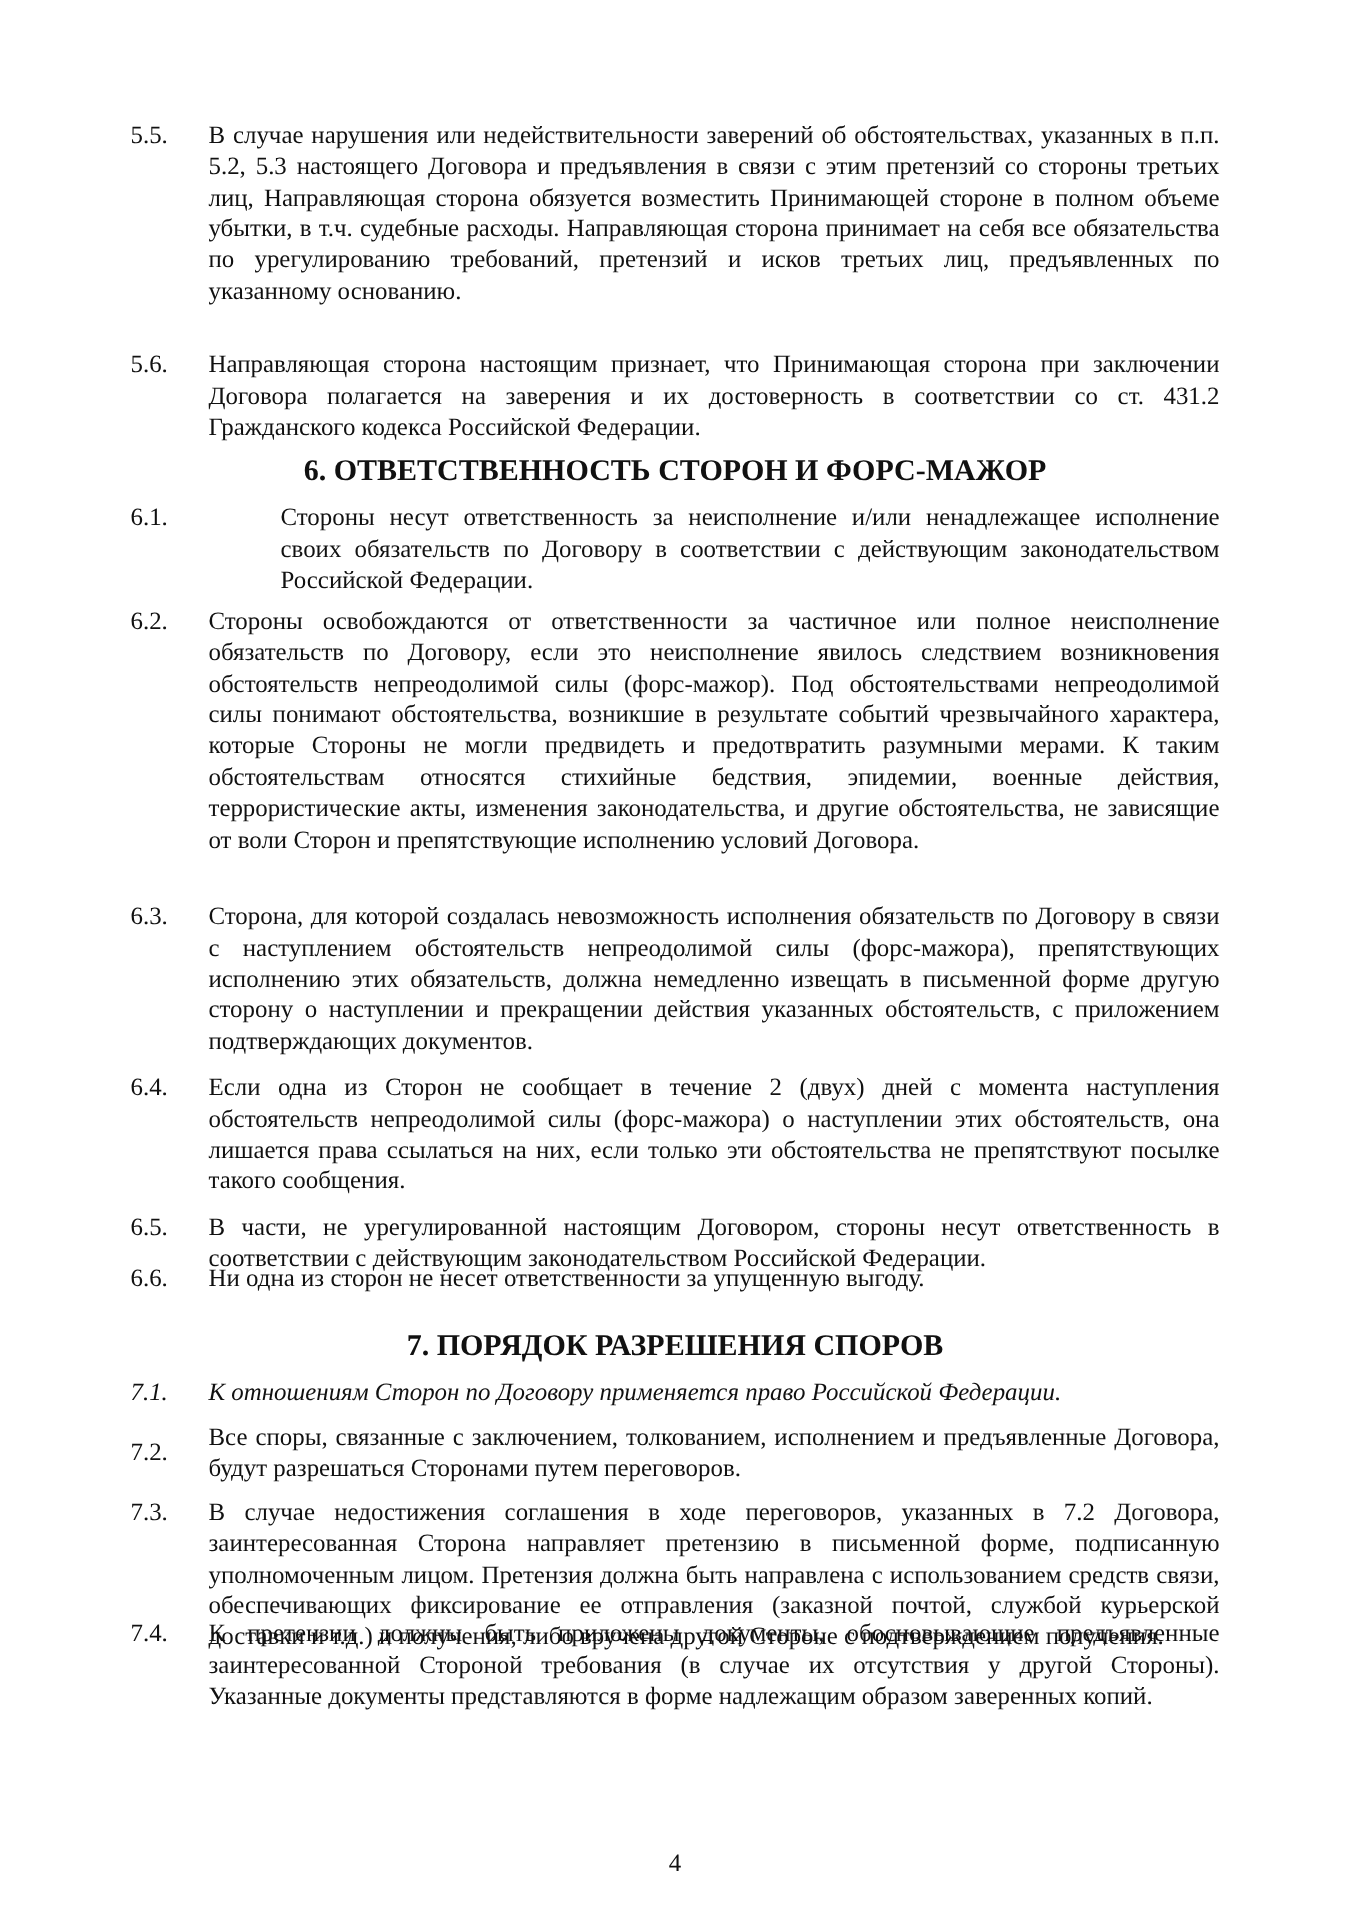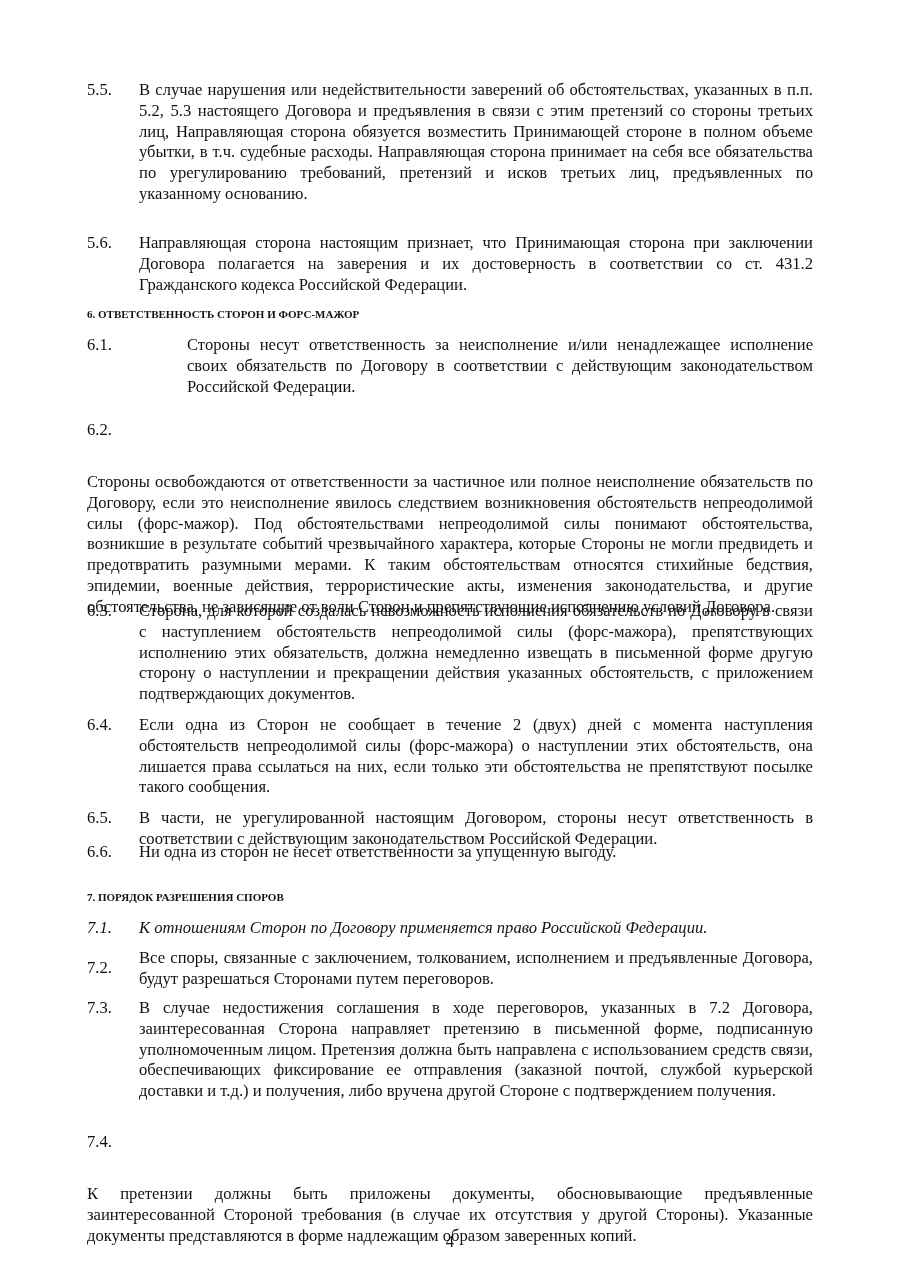--- a/index.html
+++ b/index.html
@@ -6,22 +6,22 @@
   body { width: 900px; height: 1271px; position: relative; overflow: hidden; }
   .page {
     position: absolute; left: 0; top: 0; width: 900px; height: 1271px;
     font-family: "Liberation Serif", serif; color: #111111;
     font-size: 16.6px; line-height: 20.8px;
   }
   .clause { position: absolute; left: 87px; width: 726px; display: flex; }
   .num { width: 52px; flex: 0 0 52px; }
   .txt { flex: 1 1 auto; text-align: justify; }
   .heading {
-    position: absolute; left: 87px; width: 726px; text-align: left;
-    font-weight: bold; font-size: 11px;
+    position: absolute; left: 87px; width: 726px; text-align: center;
+    font-weight: bold; font-size: 20px;
   }
   .pagenum { position: absolute; left: 0; width: 900px; text-align: center; top: 1232px; }
 </style>
 </head>
 <body>
 
 <div class="page">
 
   <div class="clause" style="top:80px;">
     <div class="num">5.5.</div>
@@ -33,21 +33,21 @@
     <div class="txt">Направляющая сторона настоящим признает, что Принимающая сторона при заключении Договора полагается на заверения и их достоверность в соответствии со ст. 431.2 Гражданского кодекса Российской Федерации.</div>
   </div>
 
   <div class="heading" style="top:304px;">6.  ОТВЕТСТВЕННОСТЬ СТОРОН И ФОРС-МАЖОР</div>
 
   <div class="clause" style="top:335px;gap:48px;">
     <div class="num">6.1.</div>
     <div class="txt">Стороны несут ответственность за неисполнение и/или ненадлежащее исполнение своих обязательств по Договору в соответствии с действующим законодательством Российской Федерации.</div>
   </div>
 
-  <div class="clause" style="top:420px;flex-direction:column;">
+  <div class="clause" style="top:404px;">
     <div class="num">6.2.</div>
     <div class="txt">Стороны освобождаются от ответственности за частичное или полное неисполнение обязательств по Договору, если это неисполнение явилось следствием возникновения обстоятельств непреодолимой силы (форс-мажор). Под обстоятельствами непреодолимой силы понимают обстоятельства, возникшие в результате событий чрезвычайного характера, которые Стороны не могли предвидеть и предотвратить разумными мерами. К таким обстоятельствам относятся стихийные бедствия, эпидемии, военные действия, террористические акты, изменения законодательства, и другие обстоятельства, не зависящие от воли Сторон и препятствующие исполнению условий Договора.</div>
   </div>
 
   <div class="clause" style="top:601px;">
     <div class="num">6.3.</div>
     <div class="txt">Сторона, для которой создалась невозможность исполнения обязательств по Договору в связи с наступлением обстоятельств непреодолимой силы (форс-мажора), препятствующих исполнению этих обязательств, должна немедленно извещать в письменной форме другую сторону о наступлении и прекращении действия указанных обстоятельств, с приложением подтверждающих документов.</div>
   </div>
 
   <div class="clause" style="top:715px;">
@@ -75,19 +75,19 @@
   <div class="clause" style="top:948px;align-items:center;">
     <div class="num">7.2.</div>
     <div class="txt">Все споры, связанные с заключением, толкованием, исполнением и предъявленные Договора, будут разрешаться Сторонами путем переговоров.</div>
   </div>
 
   <div class="clause" style="top:998px;">
     <div class="num">7.3.</div>
     <div class="txt">В случае недостижения соглашения в ходе переговоров, указанных в 7.2 Договора, заинтересованная Сторона направляет претензию в письменной форме, подписанную уполномоченным лицом. Претензия должна быть направлена с использованием средств связи, обеспечивающих фиксирование ее отправления (заказной почтой, службой курьерской доставки и т.д.) и получения, либо вручена другой Стороне с подтверждением получения.</div>
   </div>
 
-  <div class="clause" style="top:1132px;flex-direction:column;">
+  <div class="clause" style="top:1079px;">
     <div class="num">7.4.</div>
     <div class="txt">К претензии должны быть приложены документы, обосновывающие предъявленные заинтересованной Стороной требования (в случае их отсутствия у другой Стороны). Указанные документы представляются в форме надлежащим образом заверенных копий.</div>
   </div>
 
   <div class="pagenum">4</div>
 </div>
 
 </body></html>

